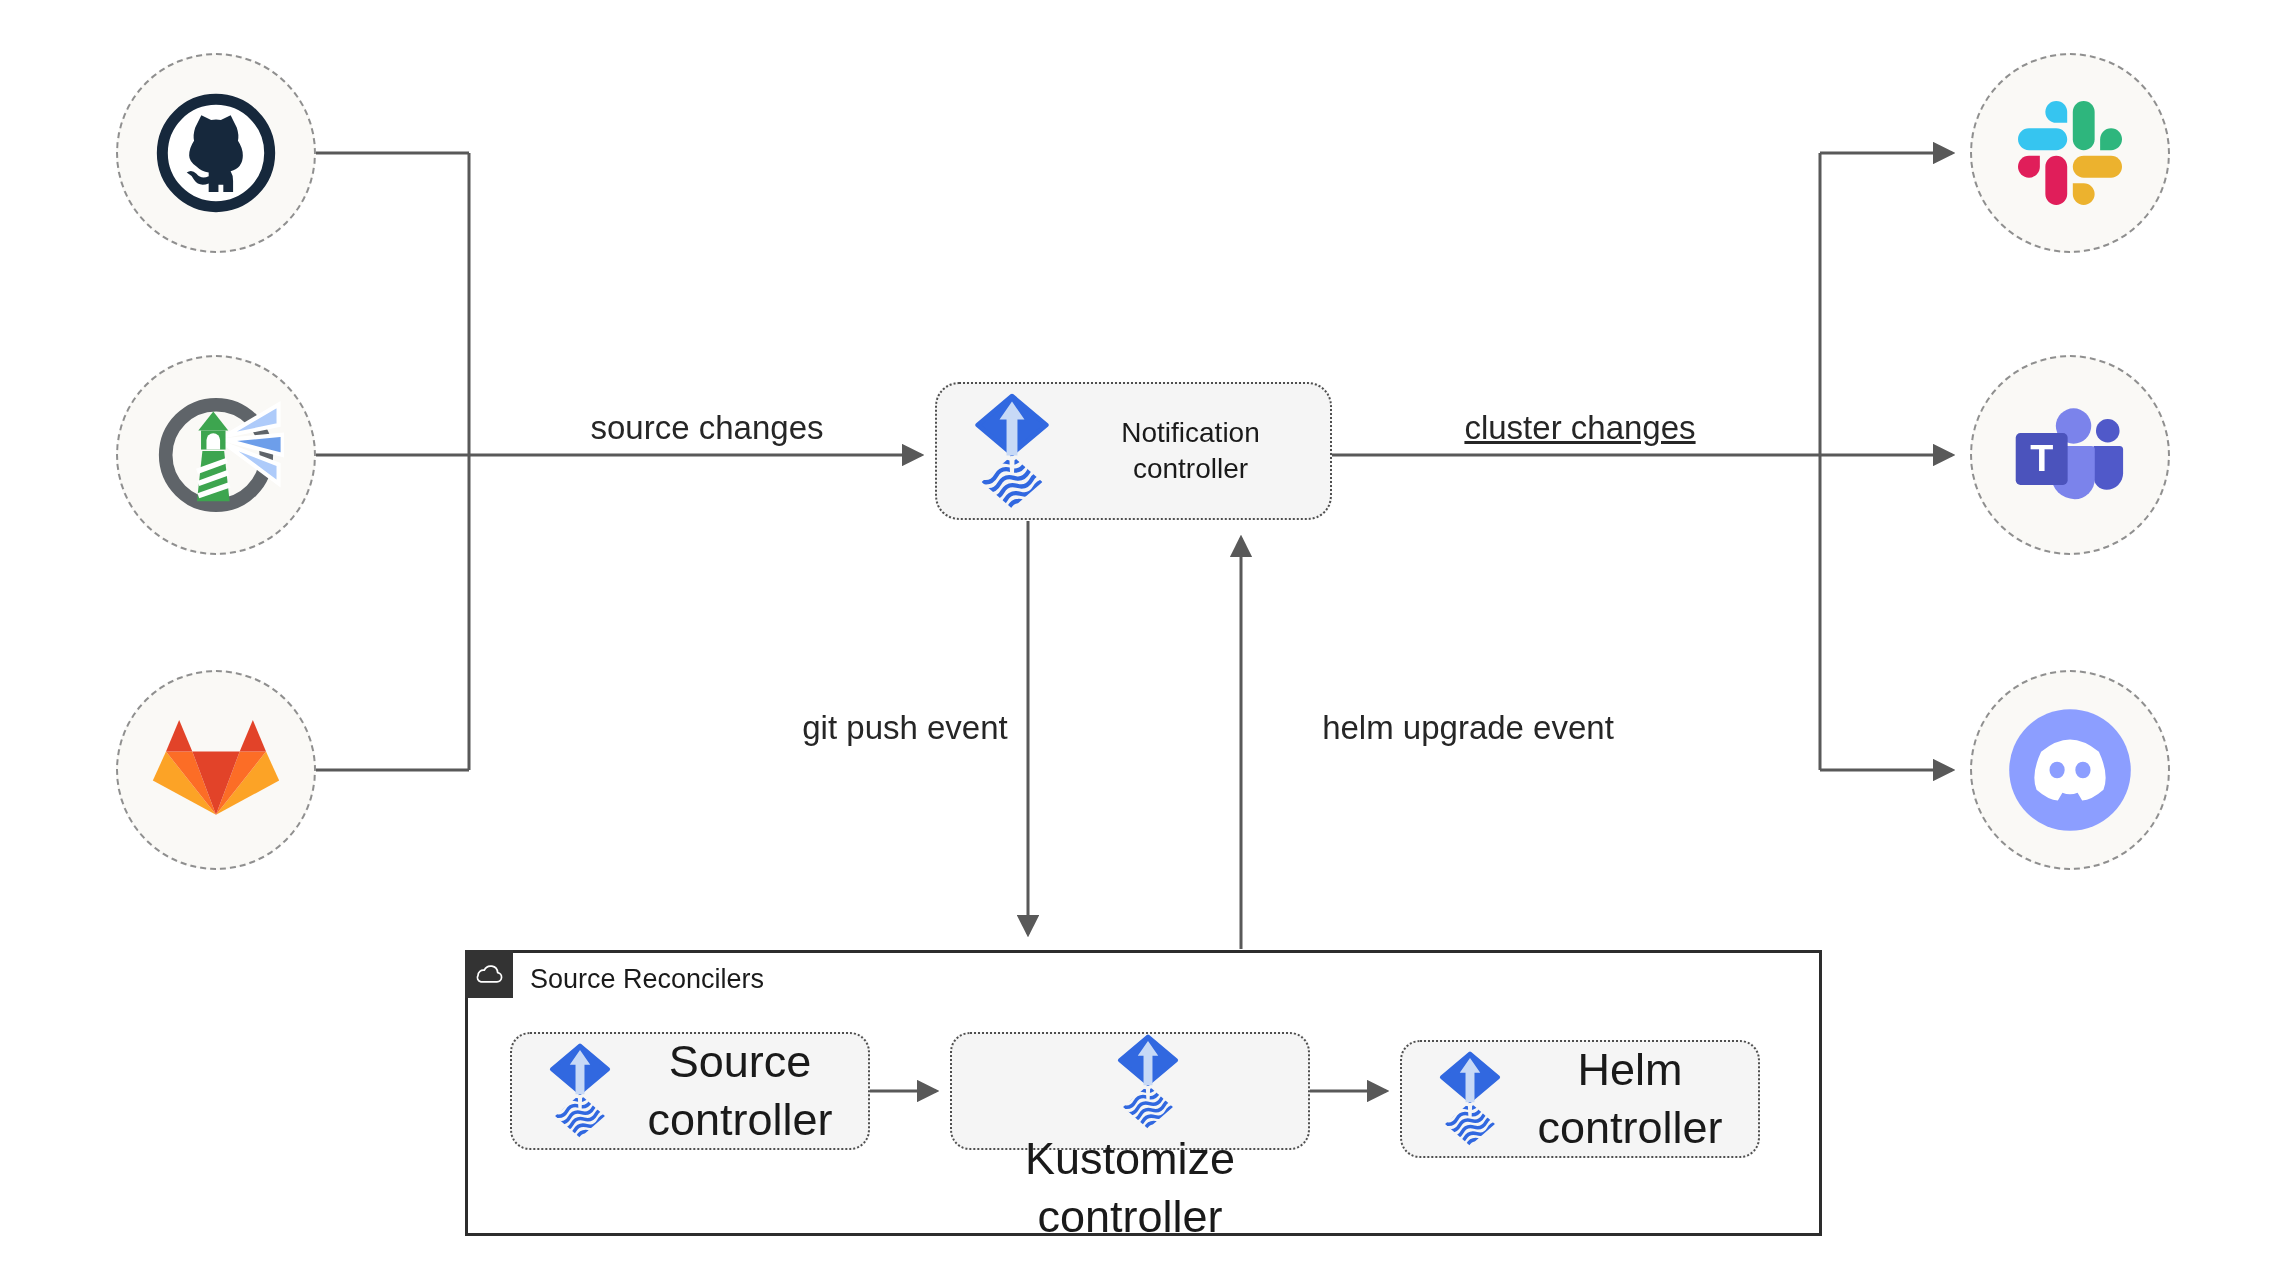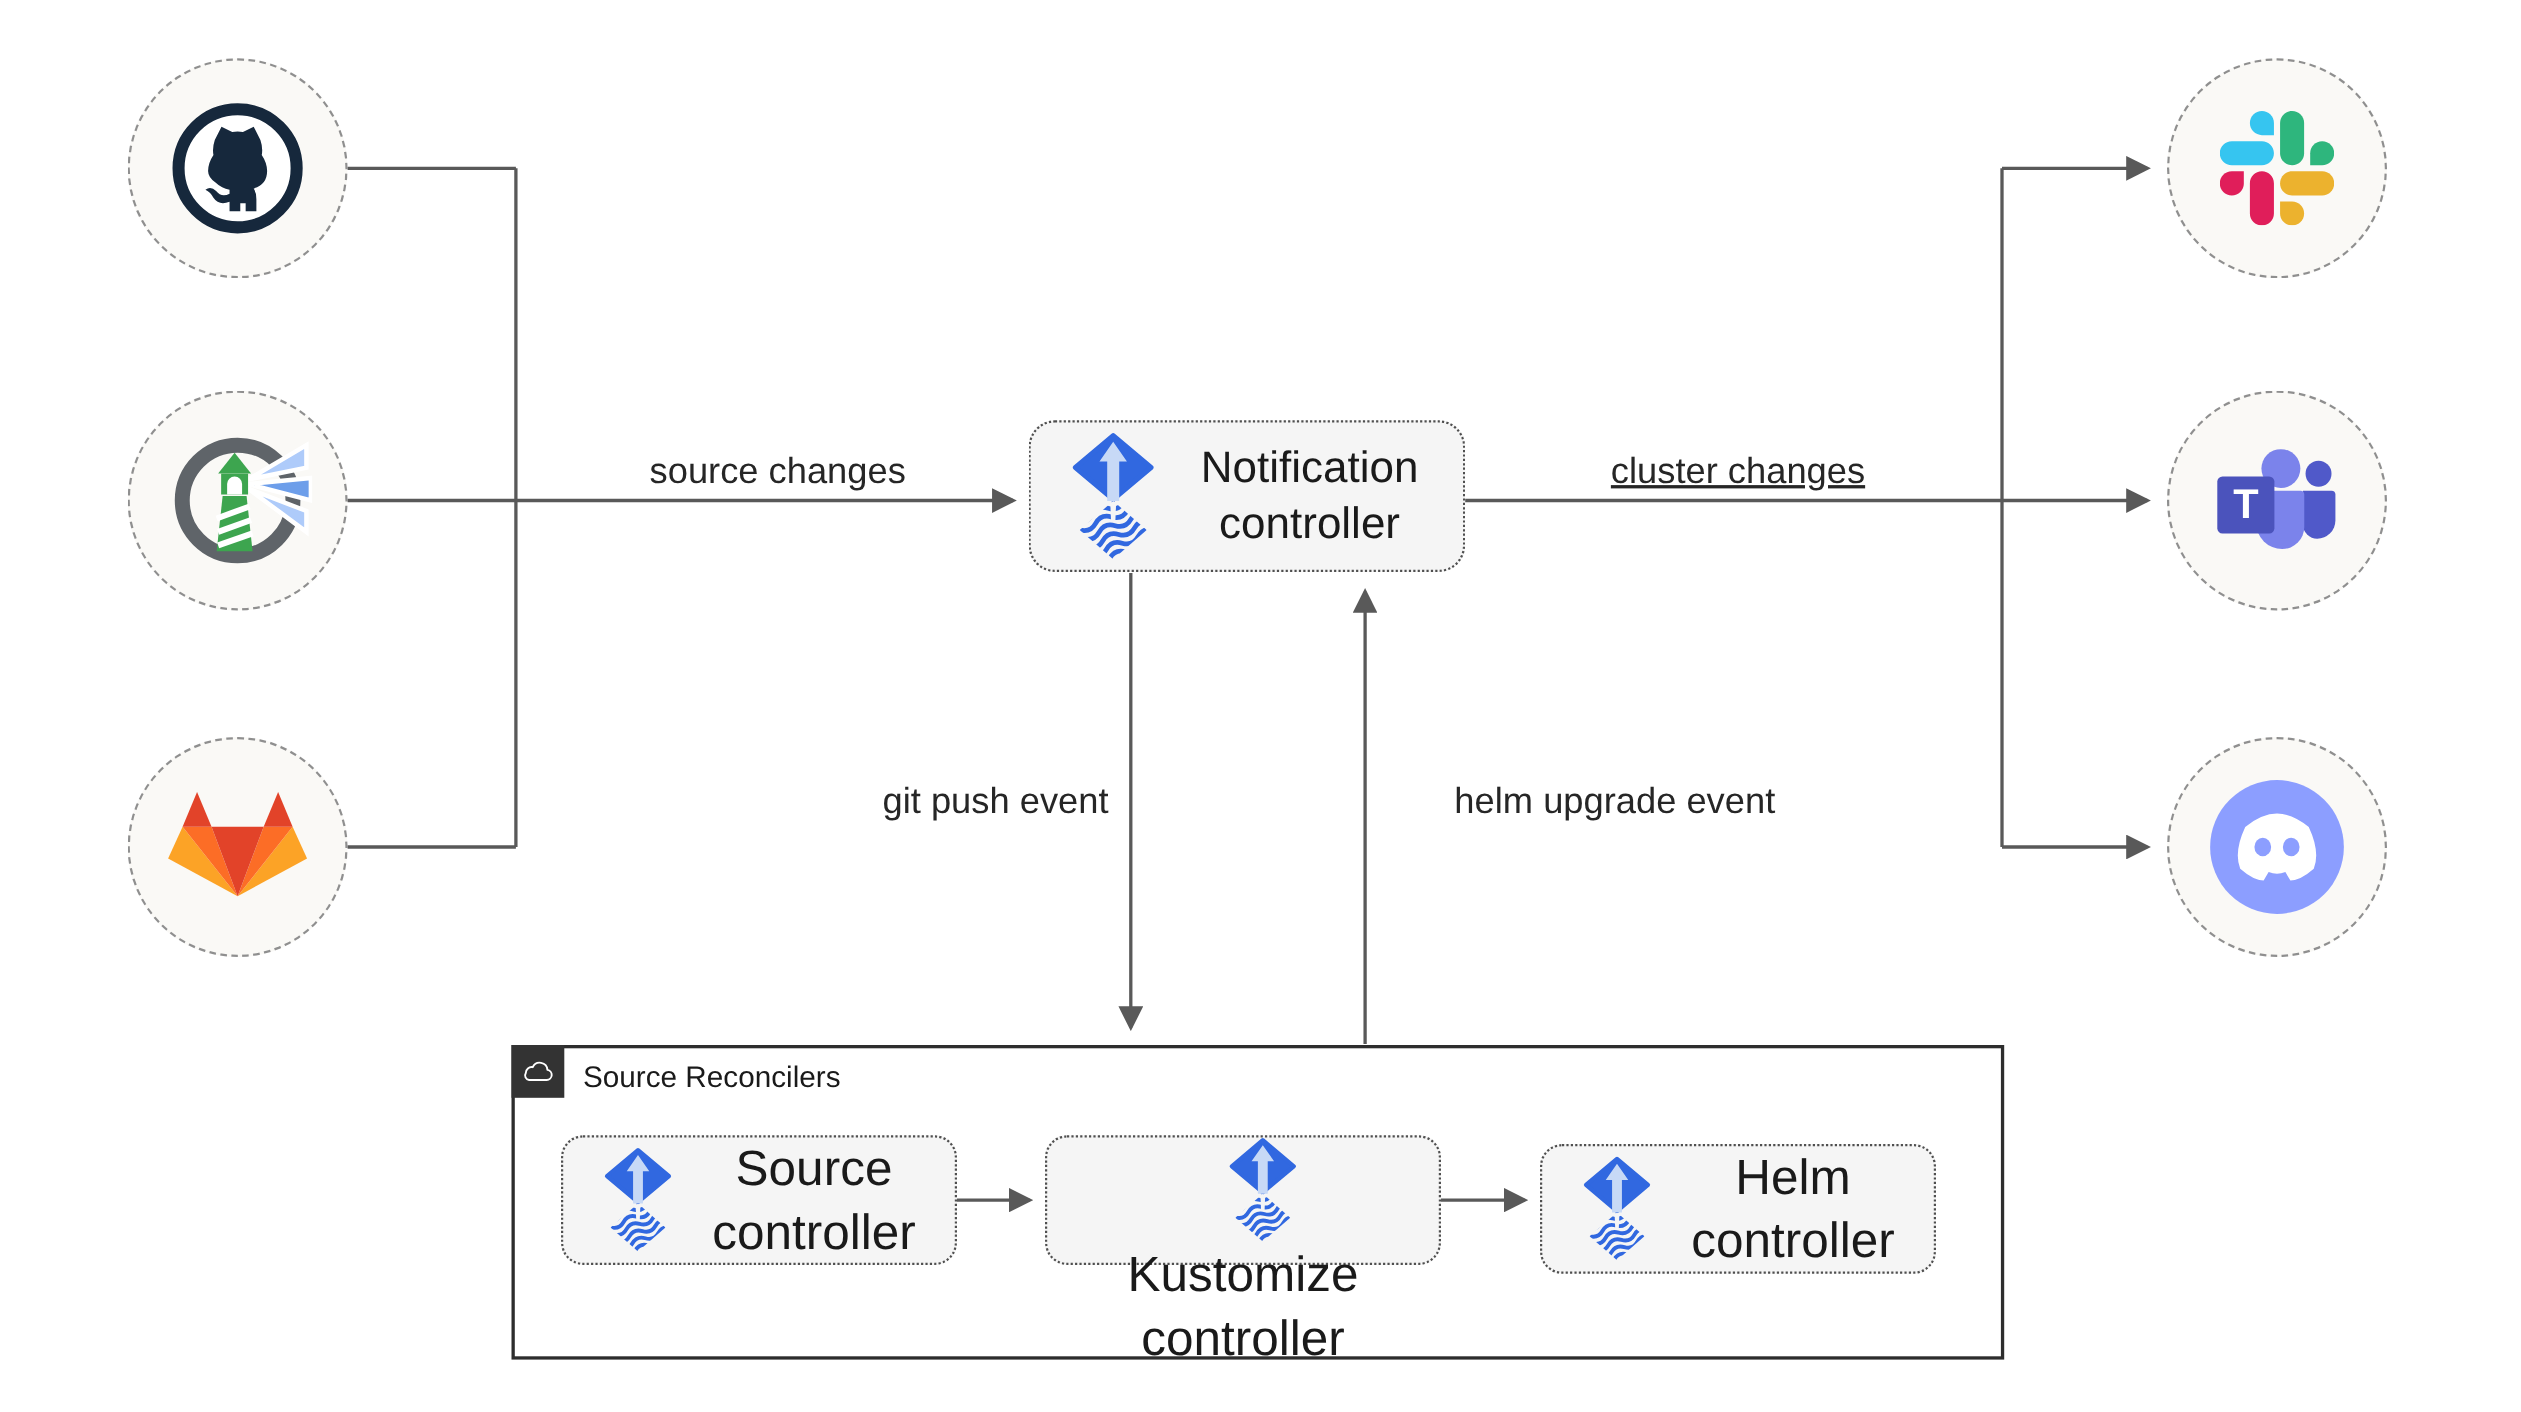--- a/index.html
+++ b/index.html
@@ -5,21 +5,21 @@
   html,body{margin:0;padding:0;background:#ffffff;}
   body{width:2292px;height:1284px;position:relative;overflow:hidden;
        font-family:"Liberation Sans","DejaVu Sans",sans-serif;color:#1a1a1a;}
   .node-circle{position:absolute;width:200px;height:200px;border-radius:50%;
        background:#faf9f6;border:2px dashed #8f8f8f;box-sizing:border-box;
        display:flex;align-items:center;justify-content:center;}
   .ctrl-box{position:absolute;background:#f5f5f5;border:2px dotted #4f4f4f;
        border-radius:20px;box-sizing:border-box;display:flex;align-items:center;}
   .ctrl-box .flux{flex:0 0 auto;margin-left:36px;}
   .ctrl-label{flex:1 1 auto;text-align:center;font-size:45px;line-height:1.28;color:#1a1a1a;}
-  .notif-label{font-size:40px;}
+  .notif-label{font-size:28px;}
   .edge-label{position:absolute;transform:translate(-50%,-50%);font-size:33px;
        color:#262626;white-space:nowrap;}
   .gitops{position:absolute;left:465px;top:950px;width:1357px;height:286px;
        border:3px solid #2d2d2d;background:#ffffff;box-sizing:border-box;}
   .gitops-badge{position:absolute;left:-3px;top:-3px;width:48px;height:48px;
        background:#333333;display:flex;align-items:center;justify-content:center;}
   .gitops-title{position:absolute;left:62px;top:6px;height:40px;line-height:40px;
        font-size:27px;color:#1a1a1a;white-space:nowrap;}
   .connectors{position:absolute;left:0;top:0;pointer-events:none;}
   .hidden-defs{position:absolute;width:0;height:0;}

